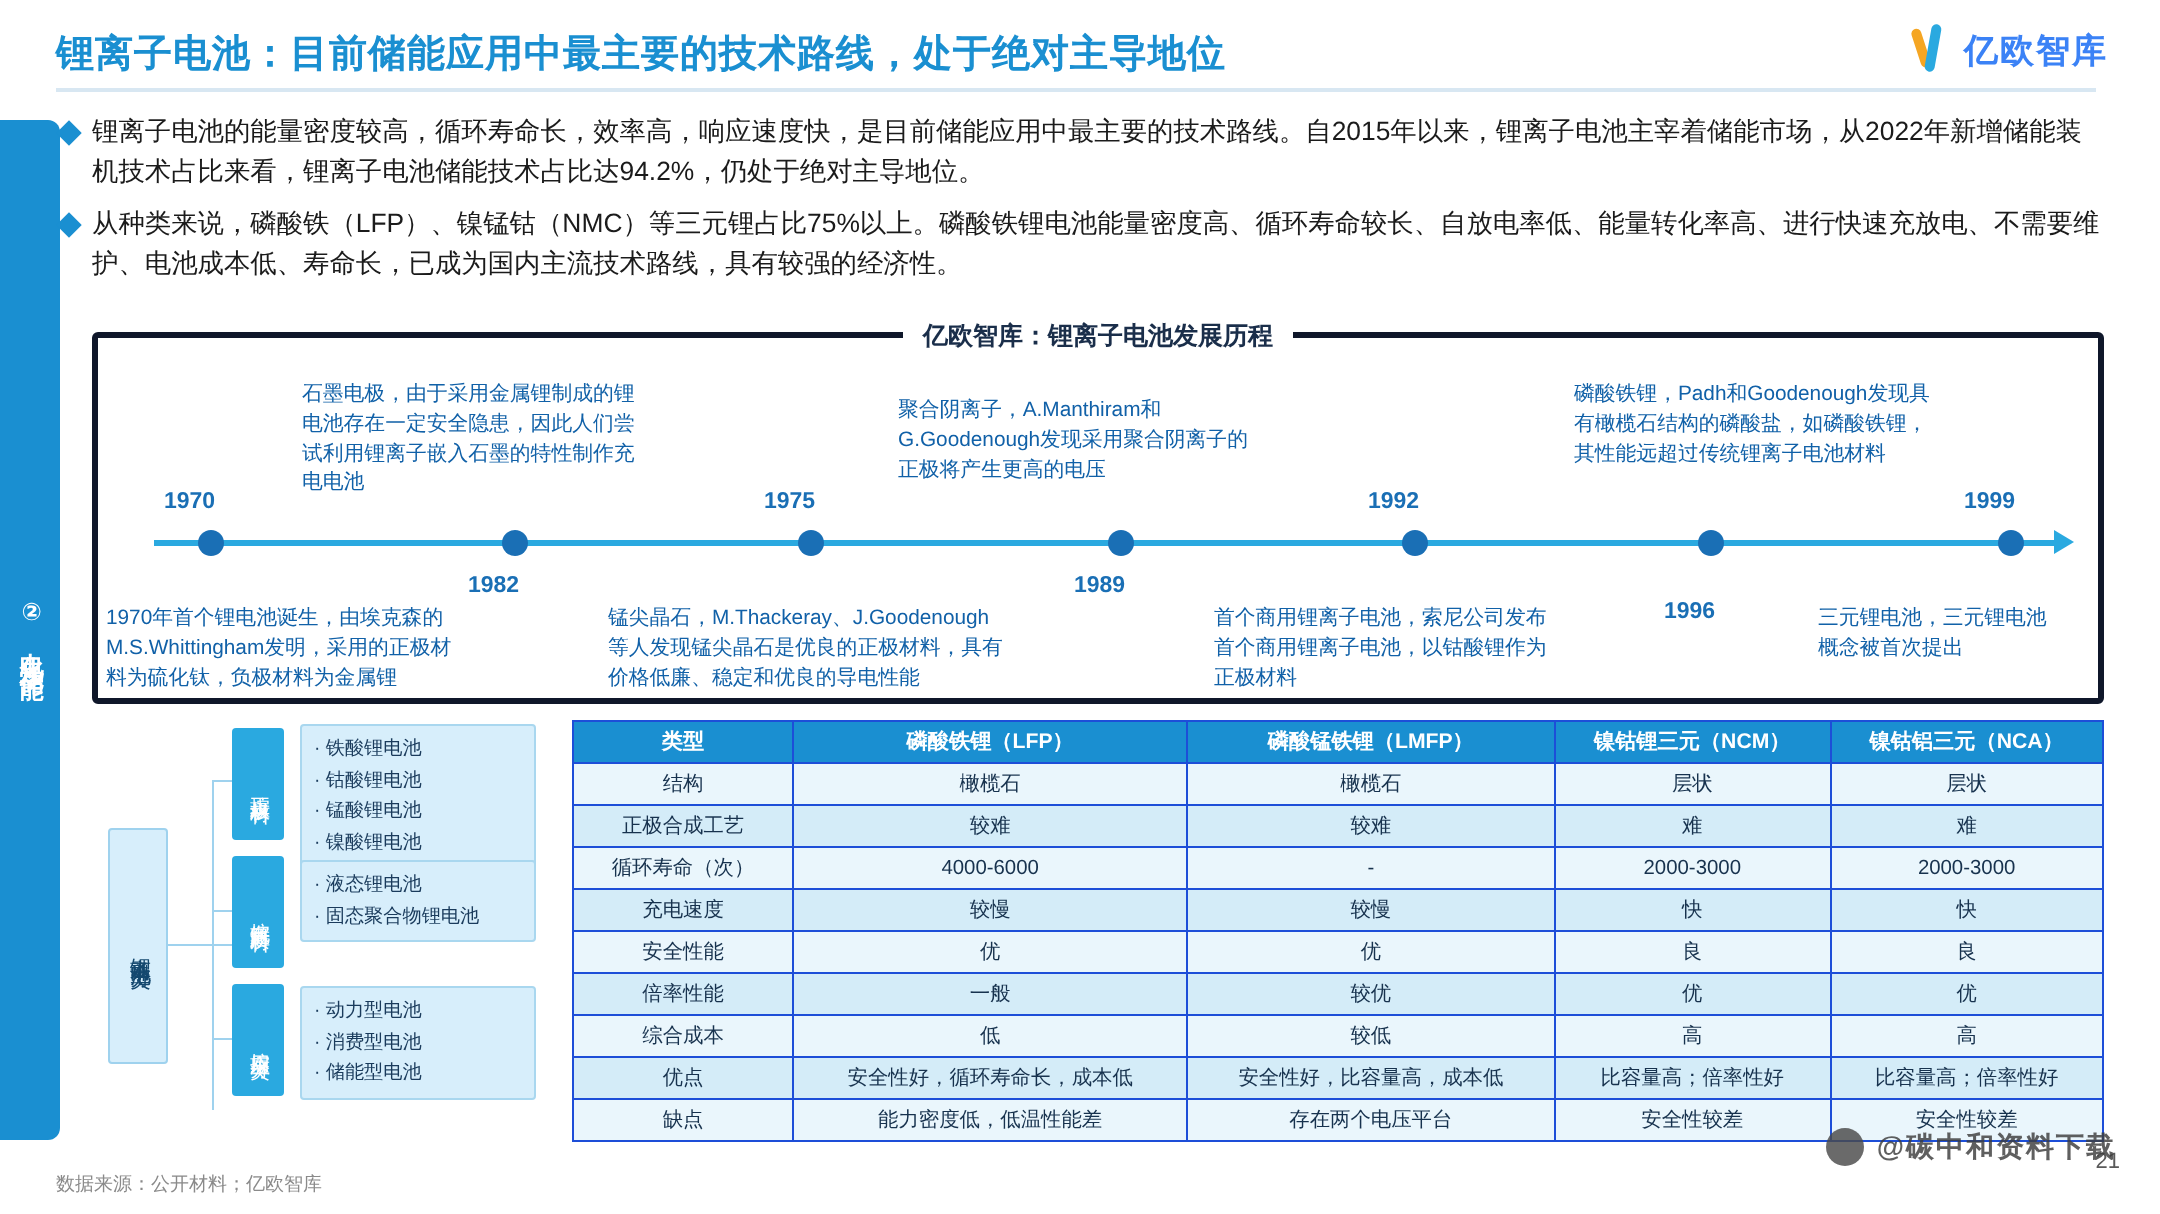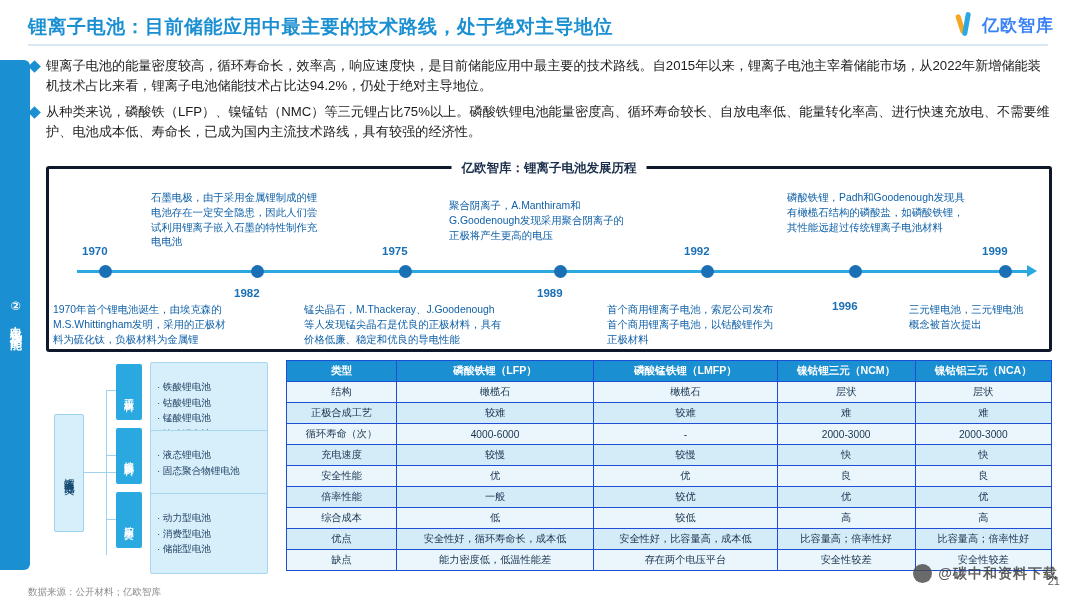--- a/index.html
+++ b/index.html
@@ -77,21 +77,21 @@
     background:#2aa9e0; color:#fff; border-radius:2px;
     display:flex; align-items:center; justify-content:center;
   }
   .grp span { writing-mode:vertical-rl; text-orientation:upright; font-size:10px; letter-spacing:1px; line-height:1.1; }
   .g1 { top:2px; height:56px; }
   .g2 { top:66px; height:56px; }
   .g3 { top:130px; height:56px; }
   .items {
     position:absolute; left:104px; width:118px;
     background:#d7eefb; border:1px solid #a9d7ef; border-radius:2px;
-    padding:16px 6px; font-size:9.6px; color:#1a3b5c; line-height:1.62;
+    padding:4px 6px; font-size:9.6px; color:#1a3b5c; line-height:1.62;
   }
   .i1 { top:0px; }
   .i2 { top:68px; }
   .i3 { top:131px; }
   .connector { position:absolute; background:#9fd2ee; }
 
   
   table.cmp {
     position:absolute; left:286px; top:360px; width:766px;
     border-collapse:collapse; font-size:10.2px; color:#17324e;

